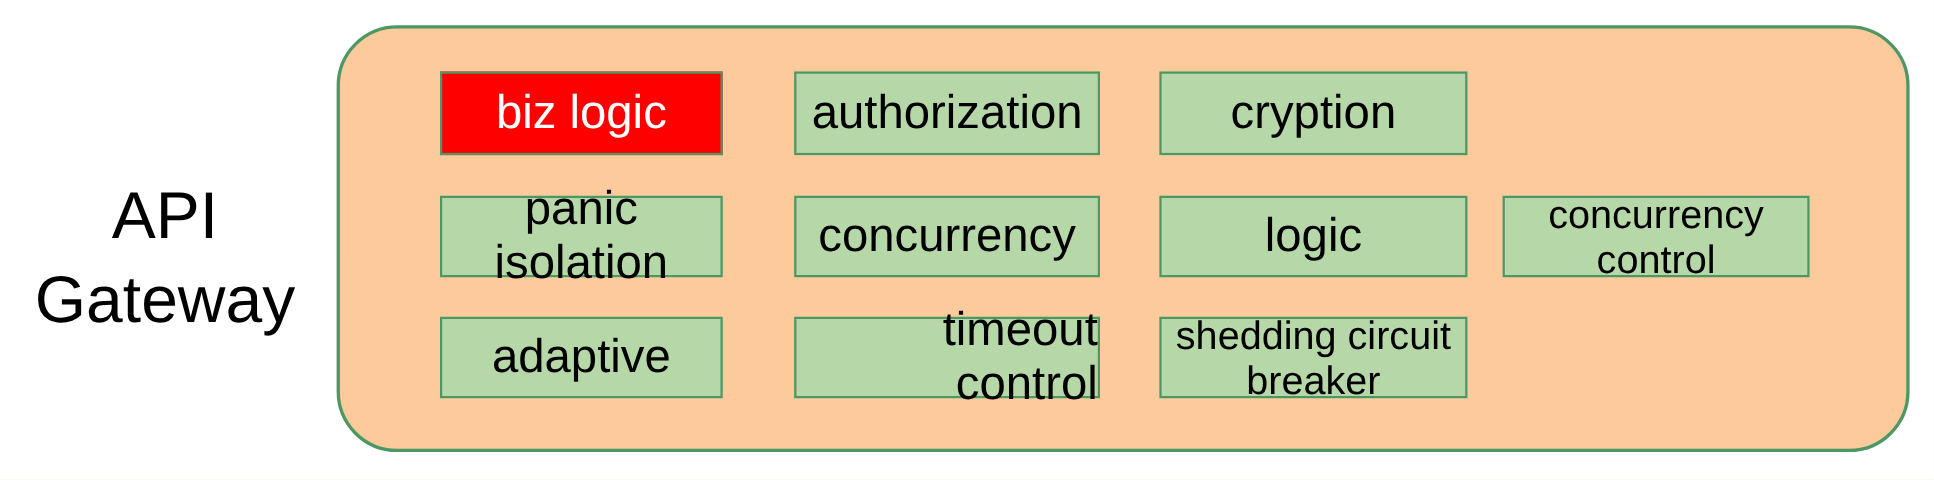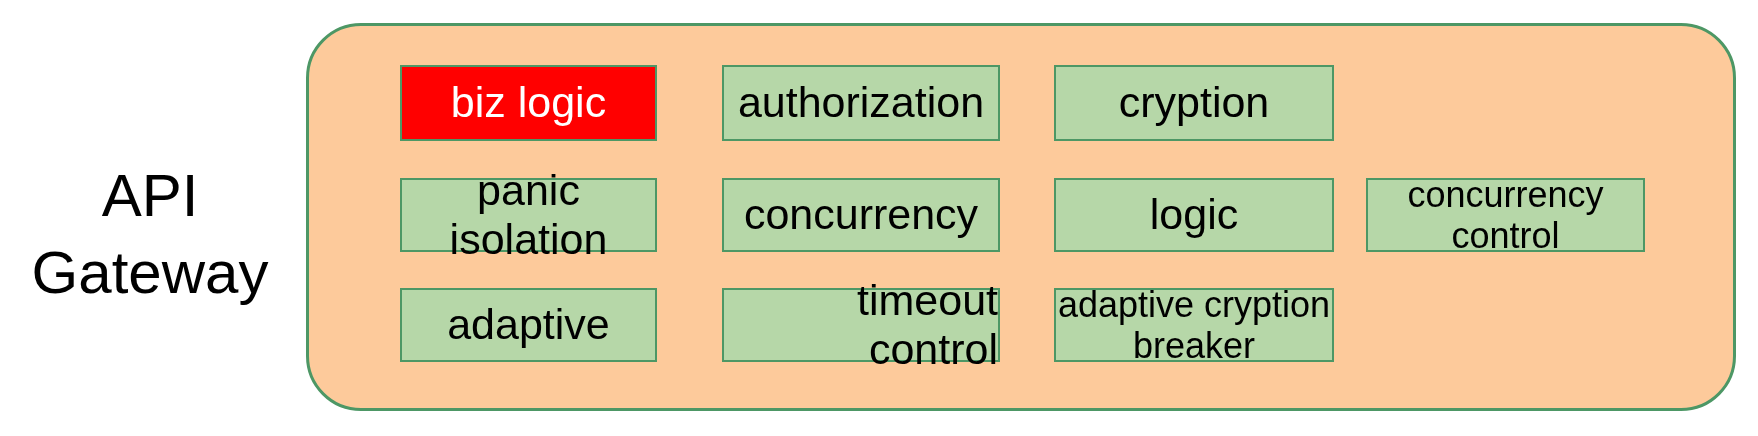--- a/index.html
+++ b/index.html
@@ -81,17 +81,17 @@
     <div class="box c3 r1">cryption</div>
 
     <div class="box c1 r2">panic isolation</div>
     <div class="box c2 r2">concurrency</div>
     <div class="box c3 r2">logic</div>
     <div class="box small c4 r2">concurrency
 control</div>
 
     <div class="box c1 r3">adaptive</div>
     <div class="box c2 r3">timeout control</div>
-    <div class="box small c3 r3">adaptive cryption
+    <div class="box small c3 r3">shedding circuit
 breaker</div>
 
   </div>
 </div>
 
 </body></html>

